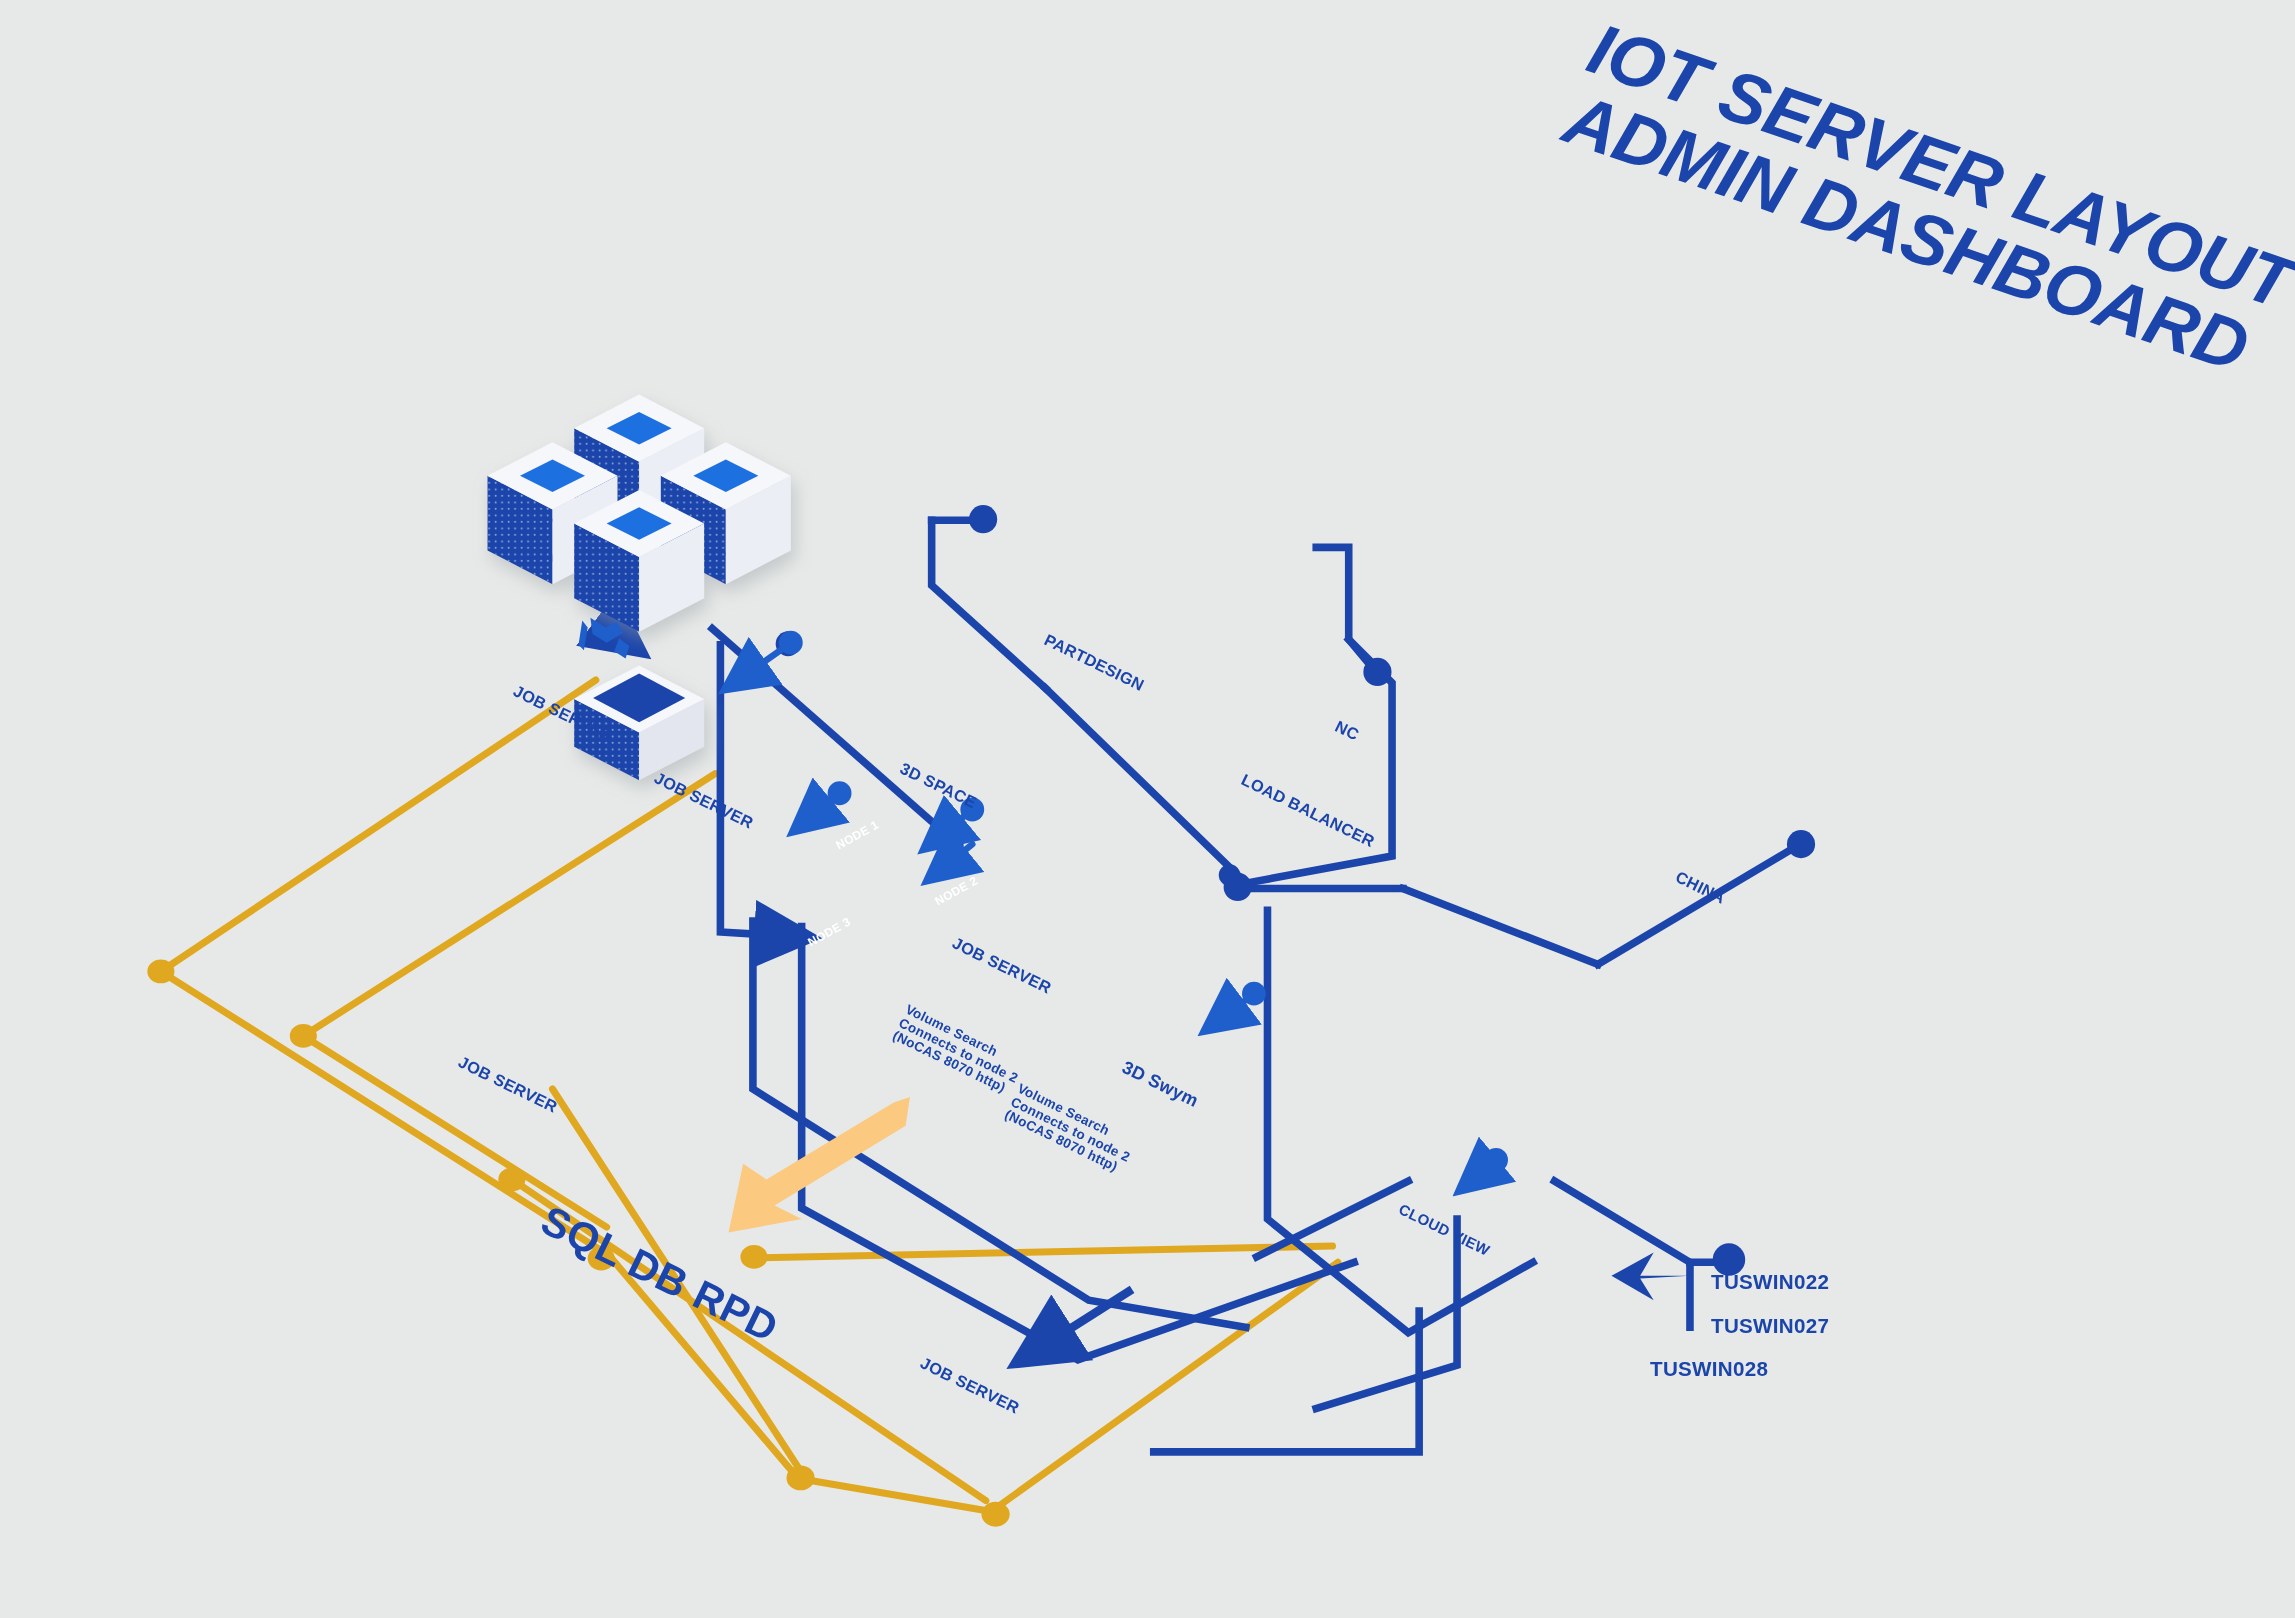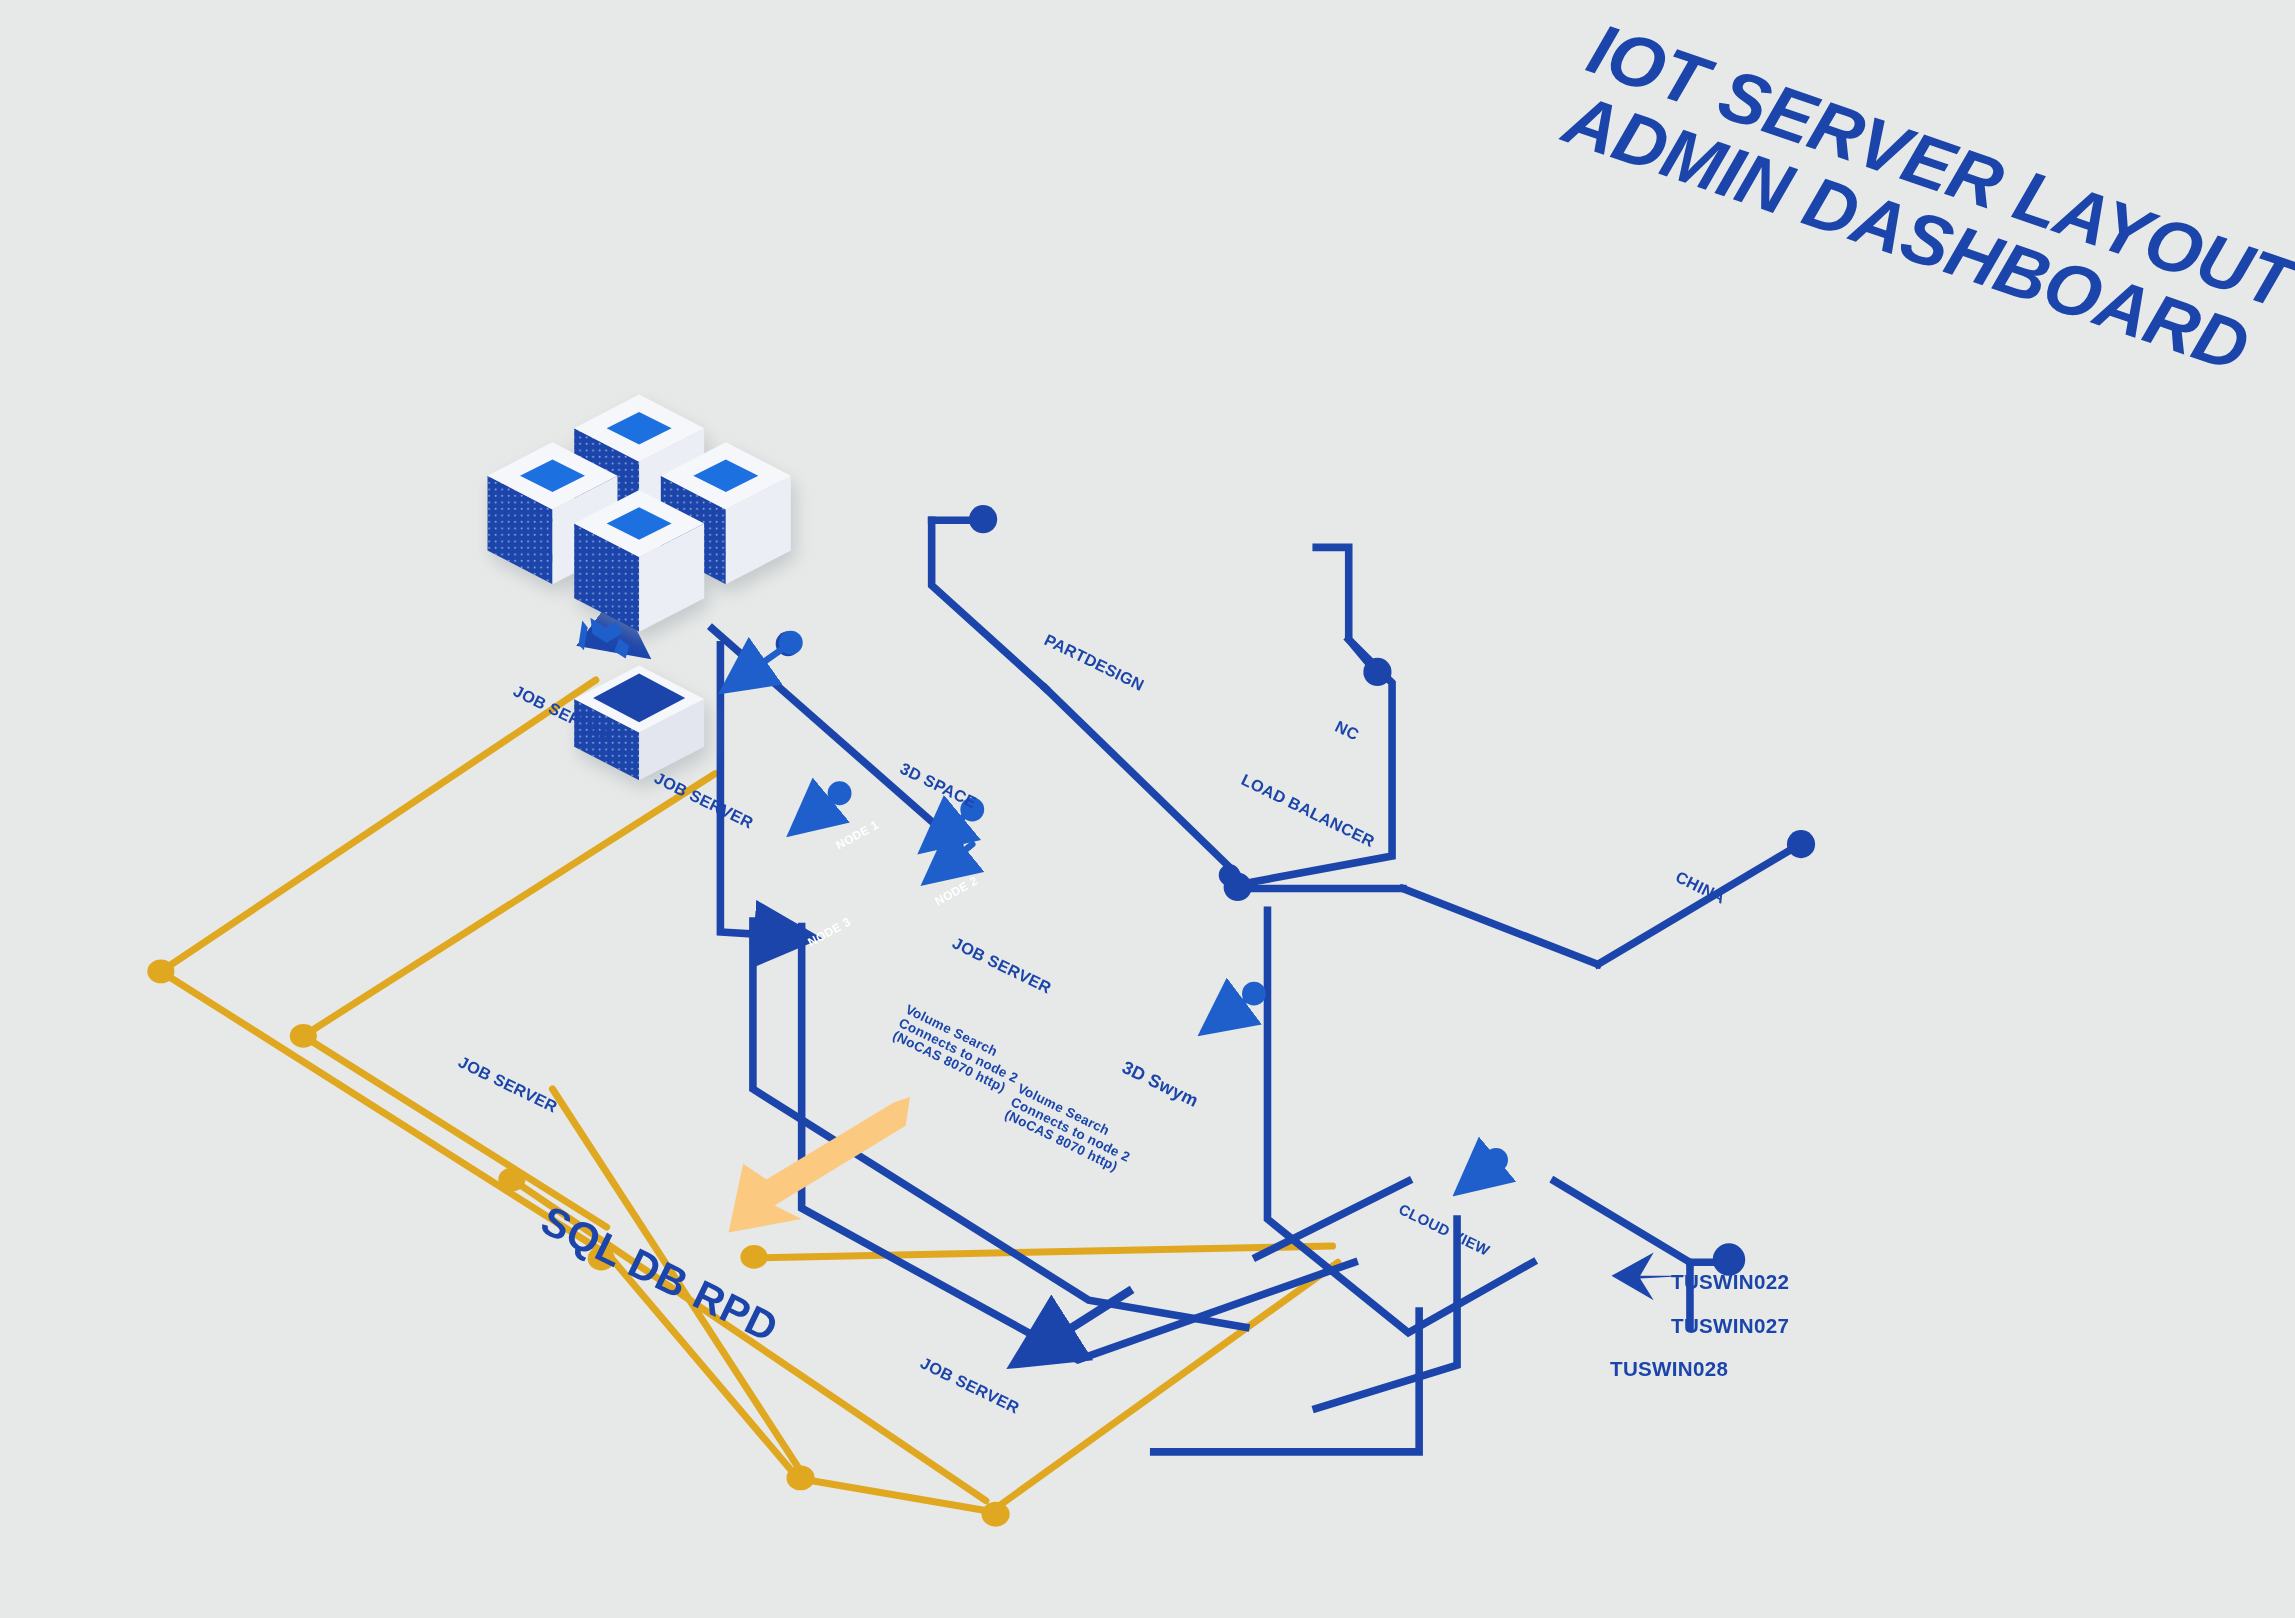--- a/index.html
+++ b/index.html
@@ -5,21 +5,21 @@
 <style>
   html,body{margin:0;padding:0;background:#e7e9e8;}
   body{font-family:"Liberation Sans",sans-serif;}
   #stage{position:relative;width:2295px;height:1619px;background:#e7e9e8;overflow:hidden;}
   #stage svg.layer{position:absolute;left:0;top:0;width:2295px;height:1619px;}
   .lbl{position:absolute;color:#1b45ab;font-weight:bold;white-space:nowrap;
        font-family:"Liberation Sans",sans-serif;letter-spacing:0.3px;}
   .lbl.small{font-size:16.3px;}
   .lbl.tiny{font-size:13.5px;line-height:1.08;}
   .lbl.node{font-size:12px;color:#ffffff;}
-  .lbl.host{font-size:20.6px;}
+  .lbl.host{font-size:20.6px;margin-left:40px;}
   .lbl.sql{font-size:41px;letter-spacing:0.5px;}
   #title{position:absolute;left:1604px;top:10.8px;width:704px;height:228px;
          transform:rotate(19deg);transform-origin:left top;}
   #title div{color:#1b45ab;font-weight:bold;font-style:italic;font-size:72px;
              line-height:1.03;letter-spacing:-0.5px;white-space:nowrap;
              font-family:"Liberation Sans",sans-serif;}
 </style>
 </head>
 <body>
 

